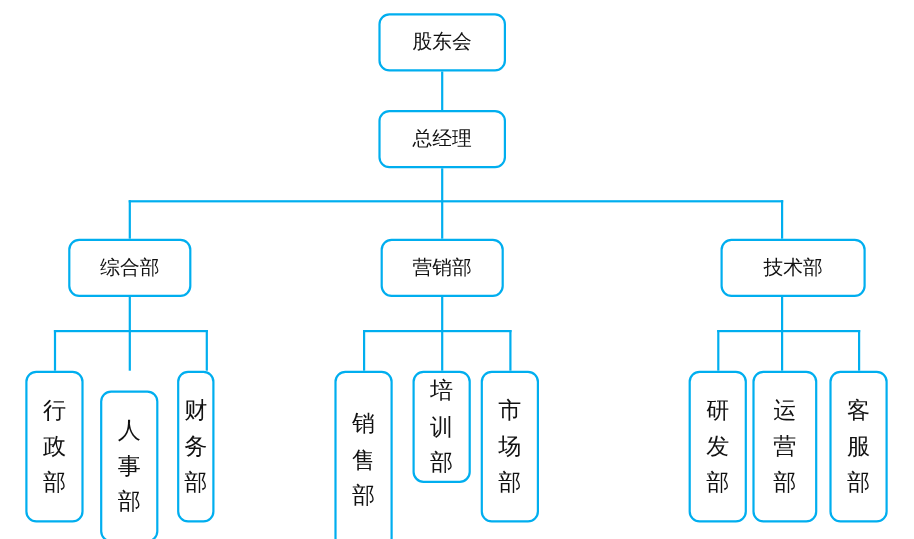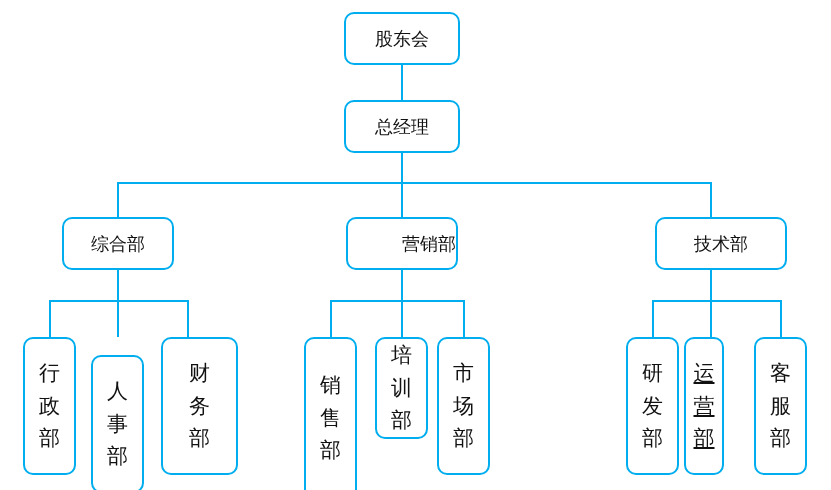--- a/index.html
+++ b/index.html
@@ -99,57 +99,57 @@
   </div>
 
   <div class="node horiz" style="left:344px; top:100px; width:116px; height:53px;">
     <span class="node-label">总经理</span>
   </div>
 
   <div class="node horiz" style="left:62px; top:217px; width:112px; height:53px;">
     <span class="node-label">综合部</span>
   </div>
 
-  <div class="node horiz" style="left:346px; top:217px; width:112px; height:53px;justify-content:flex-end;">
+  <div class="node horiz" style="left:346px; top:217px; width:112px; height:53px;">
     <span class="node-label">营销部</span>
   </div>
 
   <div class="node horiz" style="left:655px; top:217px; width:132px; height:53px;">
     <span class="node-label">技术部</span>
   </div>
 
   <div class="node vert" style="left:23px; top:337px; width:53px; height:138px;">
     <span class="node-label">行政部</span>
   </div>
 
   <div class="node vert" style="left:91px; top:355px; width:53px; height:138px;">
     <span class="node-label">人事部</span>
   </div>
 
-  <div class="node vert" style="left:161px; top:337px; width:77px; height:138px;">
+  <div class="node vert" style="left:161px; top:337px; width:34px; height:138px;">
     <span class="node-label">财务部</span>
   </div>
 
   <div class="node vert" style="left:304px; top:337px; width:53px; height:162px;">
     <span class="node-label">销售部</span>
   </div>
 
   <div class="node vert" style="left:375px; top:337px; width:53px; height:102px;">
     <span class="node-label">培训部</span>
   </div>
 
   <div class="node vert" style="left:437px; top:337px; width:53px; height:138px;">
     <span class="node-label">市场部</span>
   </div>
 
   <div class="node vert" style="left:626px; top:337px; width:53px; height:138px;">
     <span class="node-label">研发部</span>
   </div>
 
-  <div class="node vert" style="left:684px; top:337px; width:40px; height:138px;text-decoration:underline;">
+  <div class="node vert" style="left:684px; top:337px; width:59px; height:138px;">
     <span class="node-label">运营部</span>
   </div>
 
   <div class="node vert" style="left:754px; top:337px; width:53px; height:138px;">
     <span class="node-label">客服部</span>
   </div>
 
 </div>
 
 </body></html>

